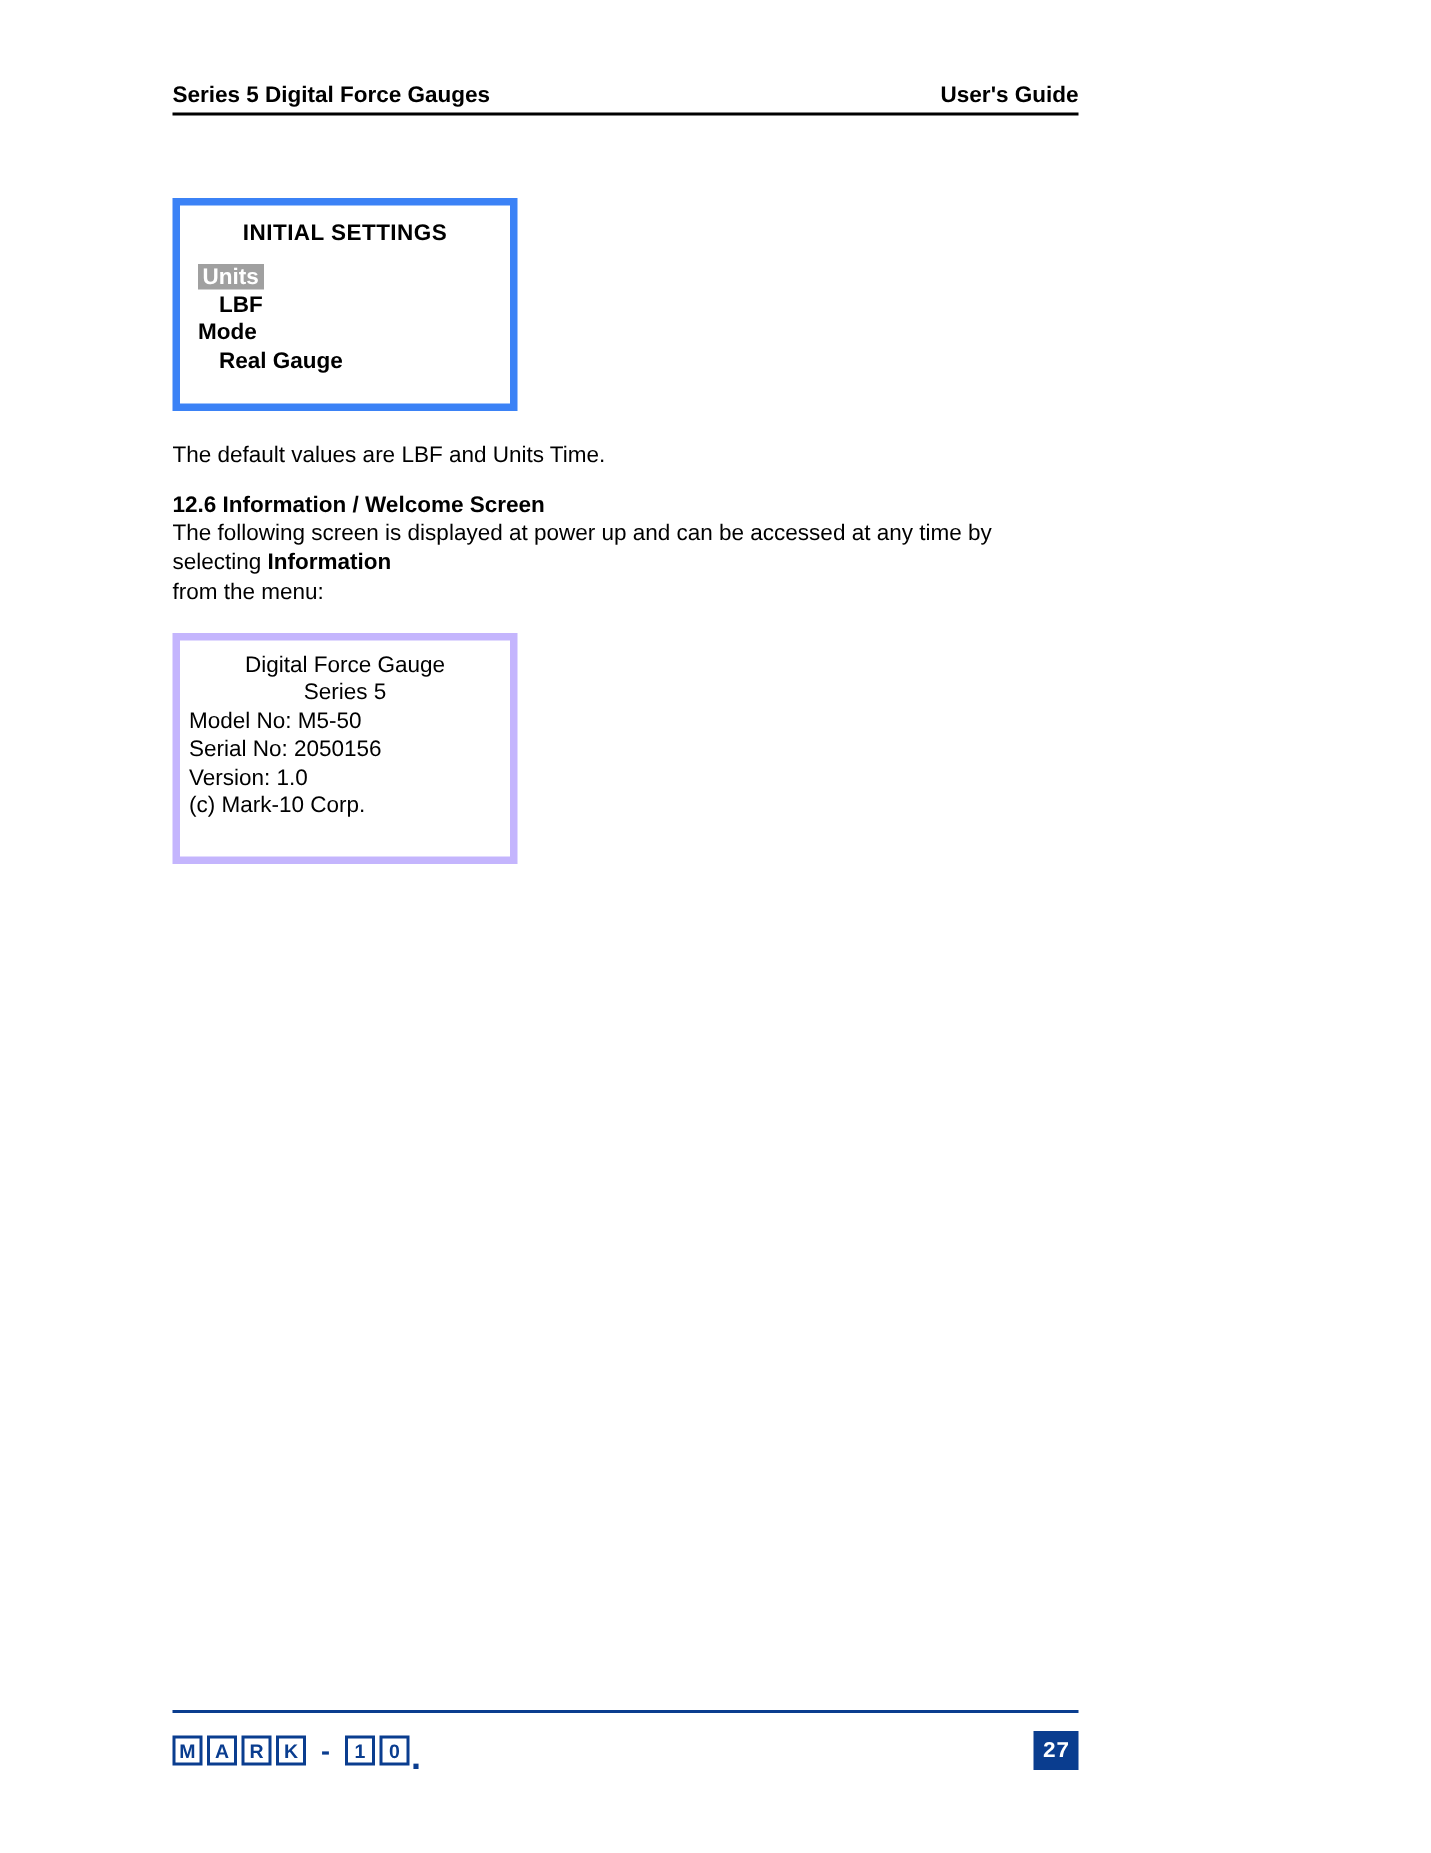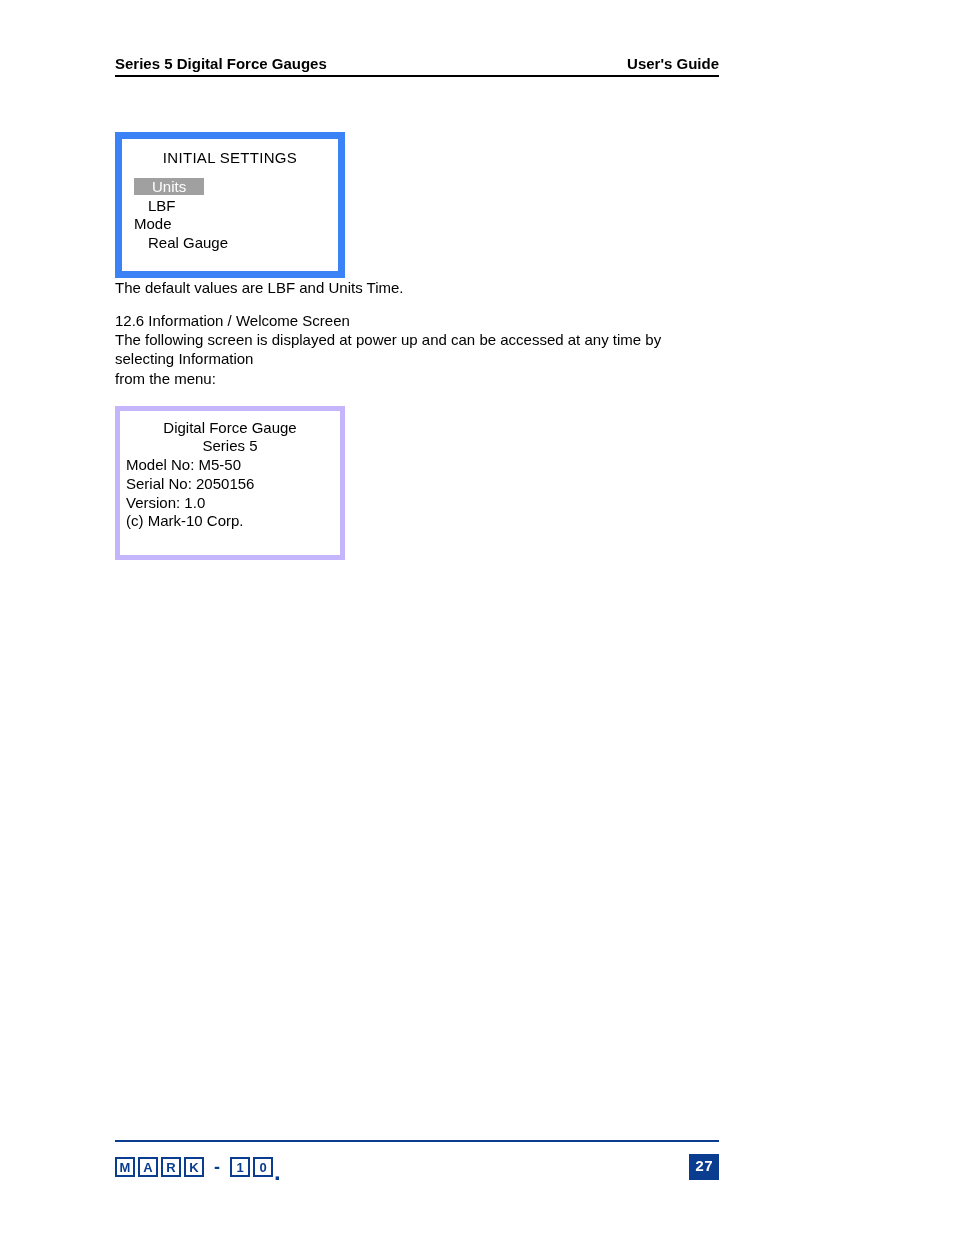--- a/index.html
+++ b/index.html
@@ -22,44 +22,46 @@
     justify-content: space-between;
     font-weight: bold;
     font-size: 15px;
     padding-bottom: 3px;
     border-bottom: 2px solid #000;
   }
   .body {
     padding-top: 55px;
   }
   .screen {
-    border: 7px solid #3b82f6;
+    border: 5px solid #3b82f6;
     width: 230px;
     padding: 10px 12px 18px 12px;
     box-sizing: border-box;
     line-height: 1.25;
+    margin-bottom: 20px;
+    font-weight: bold;
   }
   .screen-title {
     text-align: center;
     letter-spacing: 0.3px;
   }
   .highlight {
     background: #a0a0a0;
     color: #fff;
-    padding: 0 18px;
+    padding: 0 3px;
   }
   .indent {
     padding-left: 14px;
   }
   p {
     margin: 0 0 14px 0;
     line-height: 1.28;
   }
   .section-head {
-    font-weight: normal;
+    font-weight: bold;
   }
   .center {
     text-align: center;
   }
   .screen2 {
     border: 5px solid #c4b5fd;
     width: 230px;
     padding: 8px 6px 24px 6px;
     box-sizing: border-box;
     line-height: 1.25;

